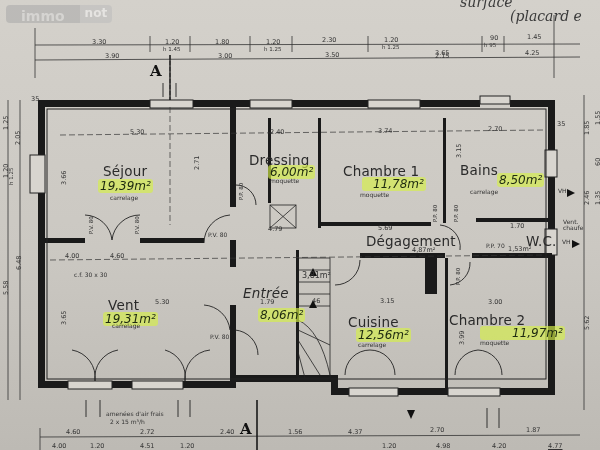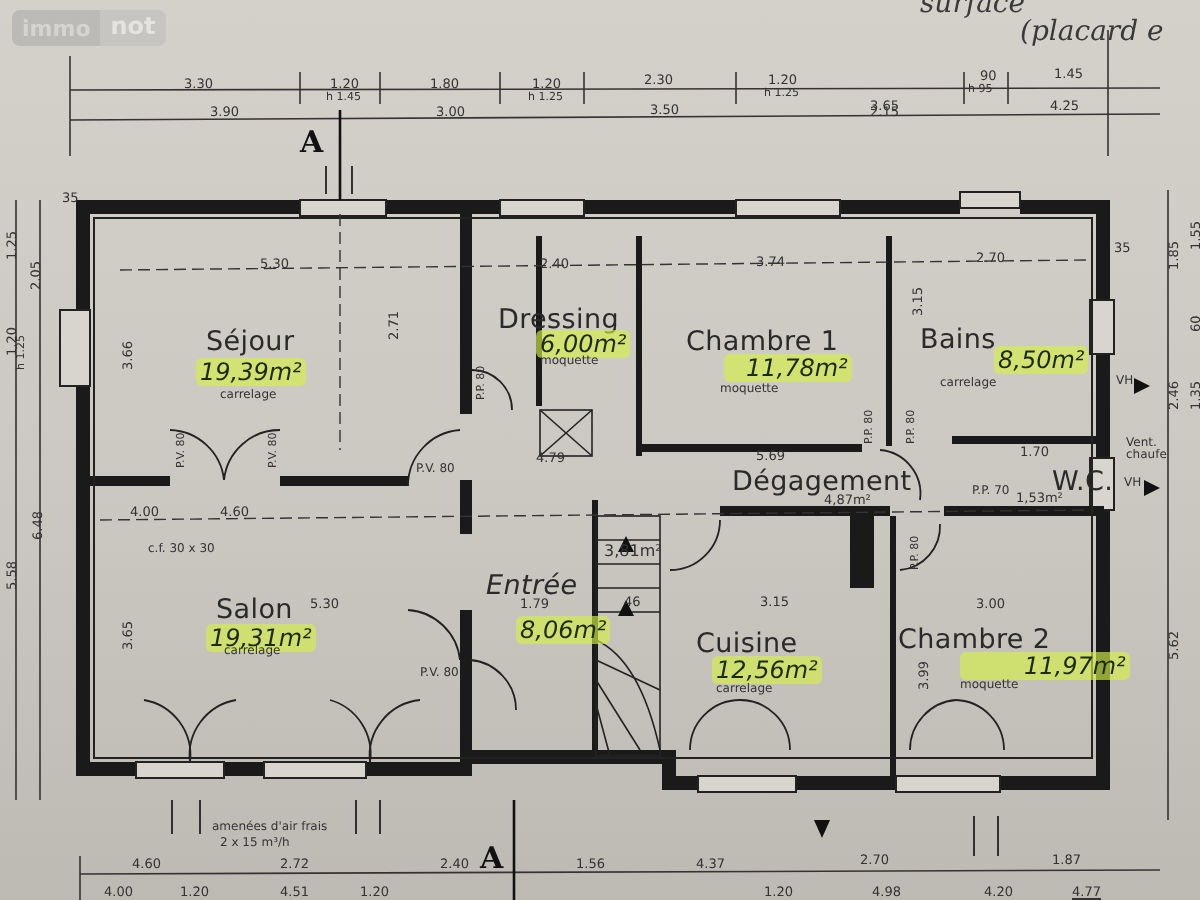--- a/index.html
+++ b/index.html
@@ -8,21 +8,21 @@
   svg.plan { position:absolute; left:0; top:0; }
   .lbl { position:absolute; color:#2a2a2a; white-space:nowrap; }
   .room { font-size:13.5px; font-family:"DejaVu Sans", sans-serif; letter-spacing:0.2px; }
   .area { font-size:12px; font-style:italic; color:#1e2a10; padding:0 2px; background:rgba(214,240,70,0.65); border-radius:3px; }
   .small { font-size:6px; color:#333; }
   .dim { font-size:6.5px; color:#333; }
   .dimv { font-size:6.5px; color:#333; transform:rotate(-90deg); transform-origin:left top; }
   .hand { font-size:14px; font-style:italic; color:#3a3a3a; font-family:"DejaVu Serif", serif; }
   .sectionA { font-family:"DejaVu Serif", serif; font-weight:bold; font-size:15px; color:#111; }
   .logo { position:absolute; left:6px; top:5px; height:18px; display:flex; border-radius:4px; overflow:hidden; opacity:0.55; }
-  .logo .l1 { background:#a9a9a9; color:#d8d8d8; font-size:11px; padding:3px 5px; font-weight:bold; }
+  .logo .l1 { background:#a9a9a9; color:#d8d8d8; font-size:14px; padding:3px 15px; font-weight:bold; }
   .logo .l2 { background:#bdbdbd; color:#f4f4f4; font-size:12px; padding:1px 5px; font-weight:bold; }
 </style>
 </head>
 <body>
 
 <div class="paper"></div>
 
 <svg class="plan" width="600" height="450" viewBox="0 0 600 450">
 
   <g stroke="#333" stroke-width="0.8" fill="none">
@@ -228,21 +228,21 @@
 <div class="lbl dim" style="left:348px;top:428px;">4.37</div>
 <div class="lbl dim" style="left:430px;top:426px;">2.70</div>
 <div class="lbl dim" style="left:526px;top:426px;">1.87</div>
 <div class="lbl dim" style="left:52px;top:442px;">4.00</div>
 <div class="lbl dim" style="left:90px;top:442px;">1.20</div>
 <div class="lbl dim" style="left:140px;top:442px;">4.51</div>
 <div class="lbl dim" style="left:180px;top:442px;">1.20</div>
 <div class="lbl dim" style="left:382px;top:442px;">1.20</div>
 <div class="lbl dim" style="left:436px;top:442px;">4.98</div>
 <div class="lbl dim" style="left:492px;top:442px;">4.20</div>
-<div class="lbl dim" style="left:536px;top:442px;text-decoration:underline;">4.77</div>
+<div class="lbl dim" style="left:548px;top:442px;text-decoration:underline;">4.77</div>
 <div class="lbl small" style="left:106px;top:410px;">amenées d'air frais</div>
 <div class="lbl small" style="left:110px;top:418px;">2 x 15 m³/h</div>
 
 <div class="lbl dim" style="left:130px;top:128px;">5.30</div>
 <div class="lbl dimv" style="left:60px;top:185px;">3.66</div>
 <div class="lbl dimv" style="left:193px;top:170px;">2.71</div>
 <div class="lbl dim" style="left:270px;top:128px;">2.40</div>
 <div class="lbl dim" style="left:378px;top:127px;">3.74</div>
 <div class="lbl dim" style="left:488px;top:125px;">2.70</div>
 <div class="lbl dimv" style="left:455px;top:158px;">3.15</div>
@@ -275,21 +275,21 @@
 <div class="lbl room" style="left:460px;top:162px;">Bains</div>
 <div class="lbl area" style="left:497px;top:173px;">8,50m²</div>
 <div class="lbl small" style="left:470px;top:188px;">carrelage</div>
 
 <div class="lbl room" style="left:366px;top:233px;">Dégagement</div>
 <div class="lbl dim" style="left:412px;top:246px;">4,87m²</div>
 
 <div class="lbl room" style="left:526px;top:233px;">W.C.</div>
 <div class="lbl dim" style="left:508px;top:245px;">1,53m²</div>
 
-<div class="lbl room" style="left:108px;top:297px;">Salon</div>
+<div class="lbl room" style="left:108px;top:297px;">Vent</div>
 <div class="lbl area" style="left:103px;top:312px;">19,31m²</div>
 <div class="lbl small" style="left:112px;top:322px;">carrelage</div>
 
 <div class="lbl room" style="left:243px;top:285px;font-style:italic;">Entrée</div>
 <div class="lbl area" style="left:258px;top:308px;">8,06m²</div>
 
 <div class="lbl room" style="left:348px;top:314px;">Cuisine</div>
 <div class="lbl area" style="left:356px;top:328px;">12,56m²</div>
 <div class="lbl small" style="left:358px;top:341px;">carrelage</div>
 

